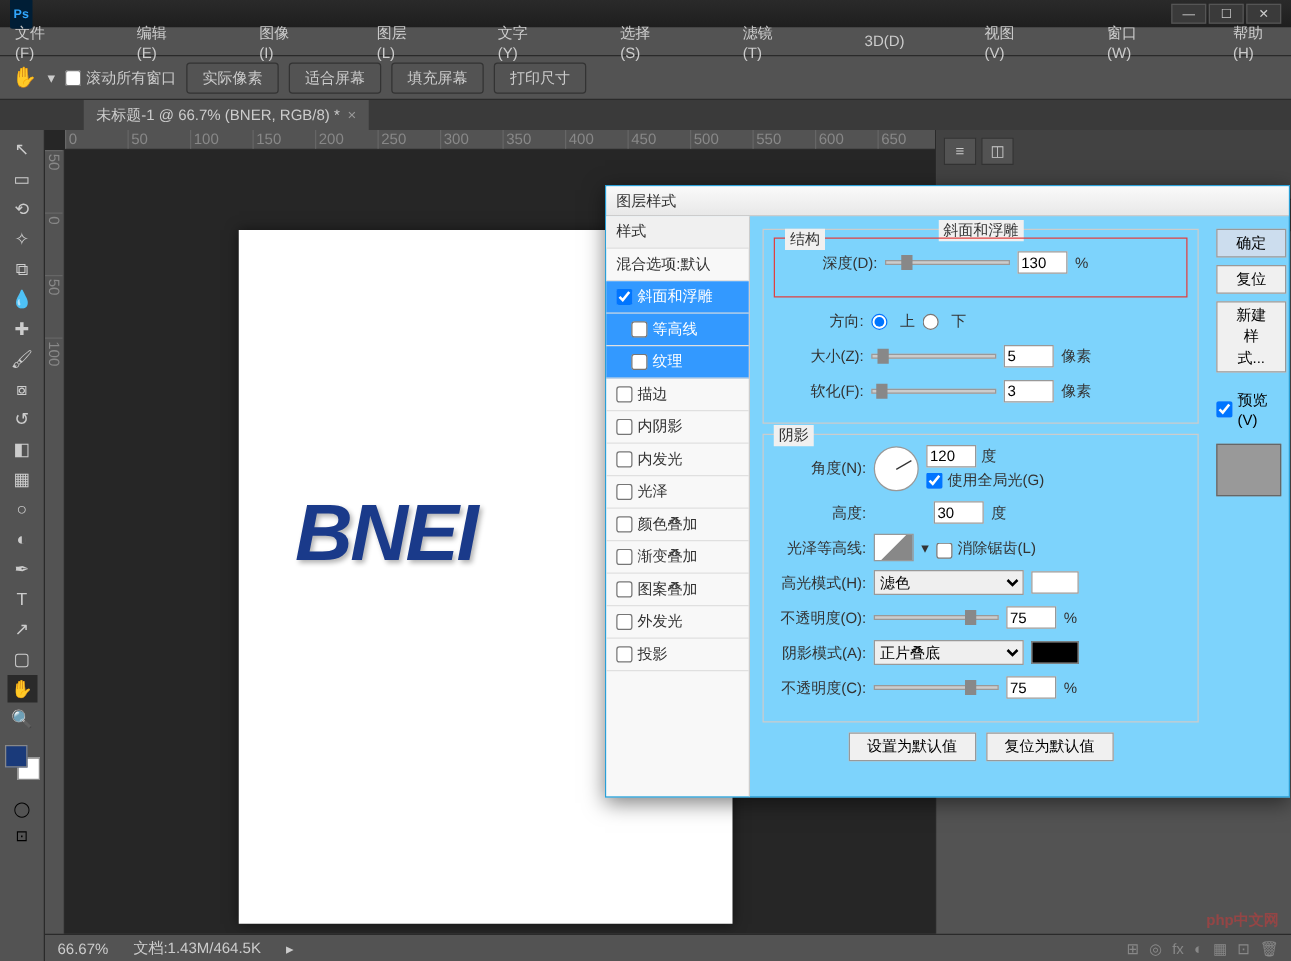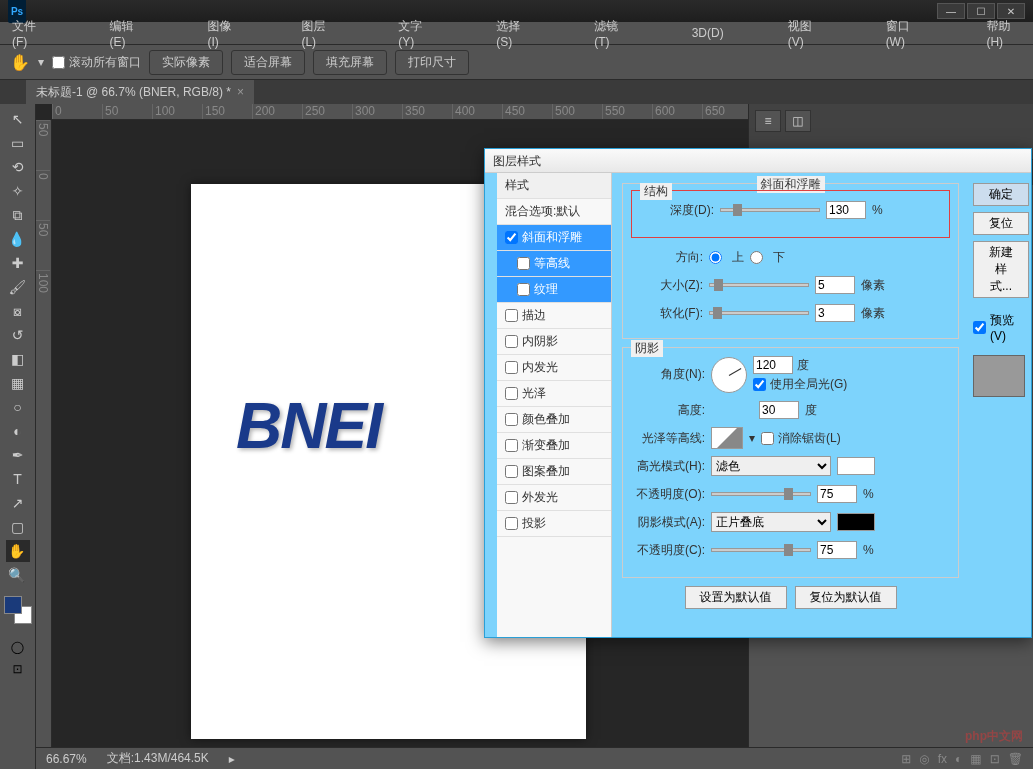--- a/index.html
+++ b/index.html
@@ -15,21 +15,21 @@
     .menu-bar { height: 22px; background: #535353; display: flex; align-items: center; padding: 0 4px; color: #ccc; gap: 48px; }
     .menu-item { padding: 2px 8px; cursor: pointer; }
     
     
     .options-bar { height: 36px; background: #535353; border-top: 1px solid #2a2a2a; border-bottom: 1px solid #2a2a2a; display: flex; align-items: center; padding: 0 10px; color: #ccc; gap: 8px; }
     .hand-icon { font-size: 16px; }
     .opt-checkbox { display: flex; align-items: center; gap: 4px; }
     .opt-btn { padding: 3px 12px; background: #535353; border: 1px solid #333; border-radius: 3px; cursor: pointer; }
     
     
-    .doc-tabs { height: 24px; background: #3a3a3a; display: flex; align-items: stretch; padding-left: 26px; }
+    .doc-tabs { height: 24px; background: #3a3a3a; display: flex; align-items: stretch; padding-left: 67px; }
     .doc-tab { background: #535353; color: #ccc; padding: 4px 10px; display: flex; align-items: center; gap: 6px; font-size: 11px; }
     .tab-close { cursor: pointer; color: #999; }
     
     
     .main-area { display: flex; height: calc(100% - 104px); }
     
     
     .toolbar { width: 36px; background: #535353; border-right: 1px solid #2a2a2a; padding: 4px 0; display: flex; flex-direction: column; align-items: center; gap: 2px; }
     .tool { width: 24px; height: 22px; display: flex; align-items: center; justify-content: center; color: #ccc; cursor: pointer; font-size: 14px; }
     .tool.active { background: #2a2a2a; }
@@ -58,21 +58,21 @@
     .color-label { width: 12px; color: #ccc; }
     .color-slider { flex: 1; height: 12px; border: 1px solid #222; }
     .color-val { width: 28px; height: 18px; background: #3a3a3a; border: 1px solid #222; color: #ccc; text-align: center; font-size: 11px; }
     .color-preview { width: 32px; height: 32px; position: relative; margin-right: 6px; }
     .cp-fg { width: 22px; height: 22px; background: #1a3a7a; border: 1px solid #888; position: absolute; top:0; left:0; z-index:2; }
     .cp-bg { width: 22px; height: 22px; background: #000; border: 1px solid #888; position: absolute; bottom:0; right:0; }
     
     
     .dialog { position: absolute; top: 148px; left: 484px; width: 548px; height: 490px; background: #7dd3fc; border: 1px solid #2a9fd6; box-shadow: 0 4px 16px rgba(0,0,0,0.5); z-index: 100; }
     .dialog-title { height: 24px; background: linear-gradient(#fafafa,#e8e8e8); padding: 4px 8px; color: #333; border-bottom: 1px solid #ccc; }
-    .dialog-body { display: flex; height: calc(100% - 24px); padding-left: 12px; }
+    .dialog-body { display: flex; height: calc(100% - 24px); }
     .style-list { width: 115px; border-right: 1px solid #ccc; background: #f8f8f8; }
     .style-item { padding: 4px 8px; border-bottom: 1px solid #e0e0e0; display: flex; align-items: center; gap: 4px; cursor: pointer; color: #333; }
     .style-item.header { font-weight: normal; background: #f0f0f0; }
     .style-item.selected { background: #3399ff; color: #fff; }
     .style-item.sub { padding-left: 20px; }
     .style-item input[type=checkbox] { margin: 0; }
     .style-settings { flex: 1; padding: 10px; color: #333; position: relative; }
     .fieldset { border: 1px solid #ccc; margin-bottom: 8px; padding: 8px 10px 10px; position: relative; }
     .fieldset.highlighted { border: 1px solid #e04040; }
     .fieldset-title { position: absolute; top: -8px; left: 8px; background: #f0f0f0; padding: 0 4px; font-size: 12px; }
@@ -359,21 +359,21 @@
         <div class="setting-row">
           <span class="setting-label">高度:</span>
           <span style="width:42px"></span>
           <input type="text" value="30" style="">
           <span>度</span>
         </div>
         <div class="setting-row">
           <span class="setting-label">光泽等高线:</span>
           <div class="gloss-preview"></div>
           <span>▾</span>
-          <label style="display:flex;align-items:center;gap:4px;">
+          <label style="display:flex;align-items:flex-end;gap:4px;">
             <input type="checkbox" style="">
             <span>消除锯齿(L)</span>
           </label>
         </div>
         <div class="setting-row">
           <span class="setting-label">高光模式(H):</span>
           <select style="width:120px"><option>滤色</option></select>
           <div class="color-box"></div>
         </div>
         <div class="setting-row">

